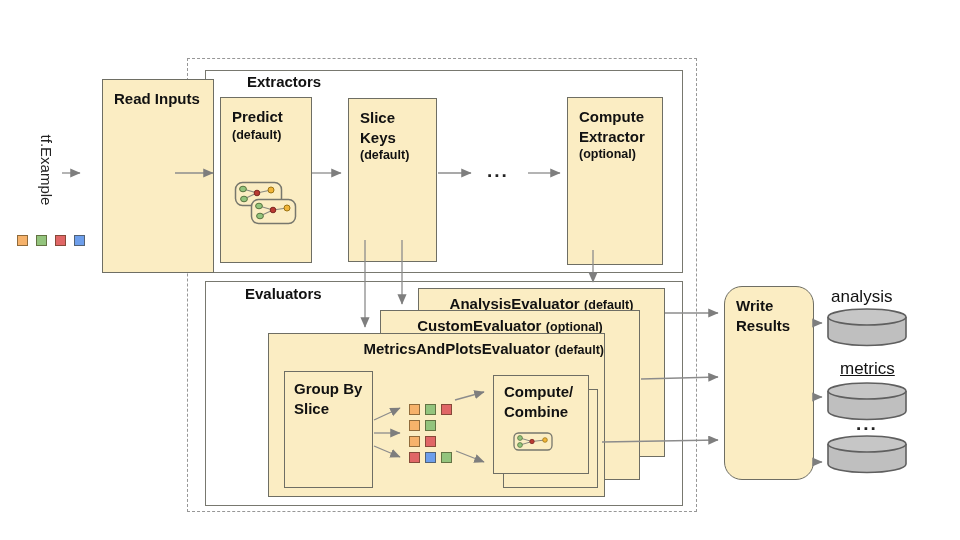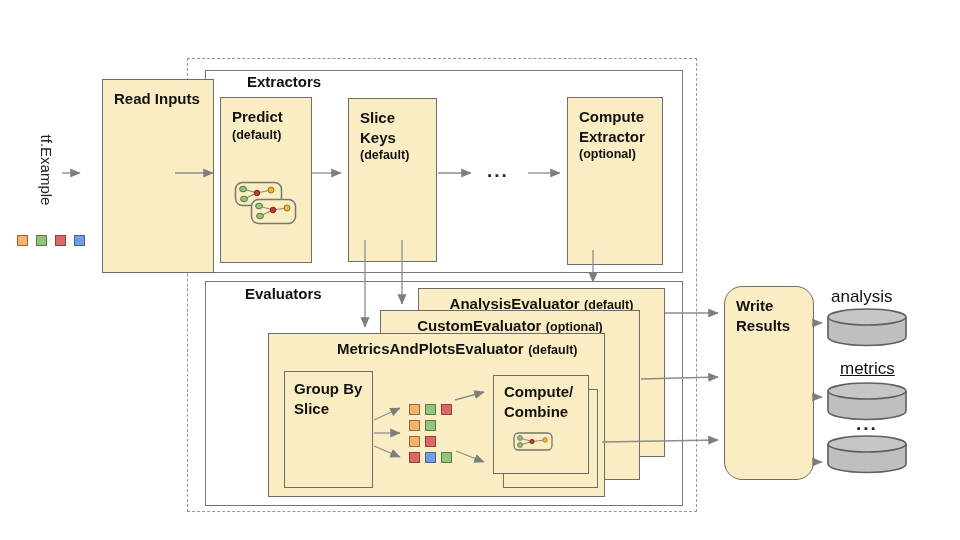--- a/index.html
+++ b/index.html
@@ -10,21 +10,21 @@
   .container{position:absolute;box-sizing:border-box;border:1.6px solid #78786F;background:transparent;}
   .frame-dashed{position:absolute;box-sizing:border-box;border:1.7px dashed #979797;background:transparent;}
   .t-big{font-weight:bold;font-size:16px;line-height:1.2;}
   .t-box{font-weight:bold;font-size:15px;line-height:1.3;}
   .t-q{font-weight:bold;font-size:12.5px;line-height:1.3;}
   .t-label{font-weight:bold;font-size:15px;margin-left:32px;}
   .t-out{font-size:17px;}
   .dots{font-weight:bold;font-size:19px;letter-spacing:2px;color:#222;}
   .pad{padding:9px 10px 0 11px;}
   .eval-title{padding-top:5px;text-align:center;white-space:nowrap;}
-  .eval-title.left{text-align:left;padding-left:24px;margin-left:44px;}
+  .eval-title.left{text-align:right;padding-left:24px;}
   .vlabel{position:absolute;left:46px;top:170px;transform:translate(-50%,-50%) rotate(90deg);
           white-space:nowrap;font-size:15px;color:#222;}
   .sq{width:11px;height:11px;display:inline-block;box-sizing:border-box;border:1px solid rgba(60,50,20,.55);}
   .sq-orange{background:#F6B26B;}
   .sq-green{background:#93C47D;}
   .sq-red{background:#E06666;}
   .sq-blue{background:#6D9EEB;}
   .sq-row{position:absolute;display:flex;gap:5px;}
   .legend-row{position:absolute;display:flex;gap:8px;}
   #connectors{position:absolute;left:0;top:0;pointer-events:none;}

